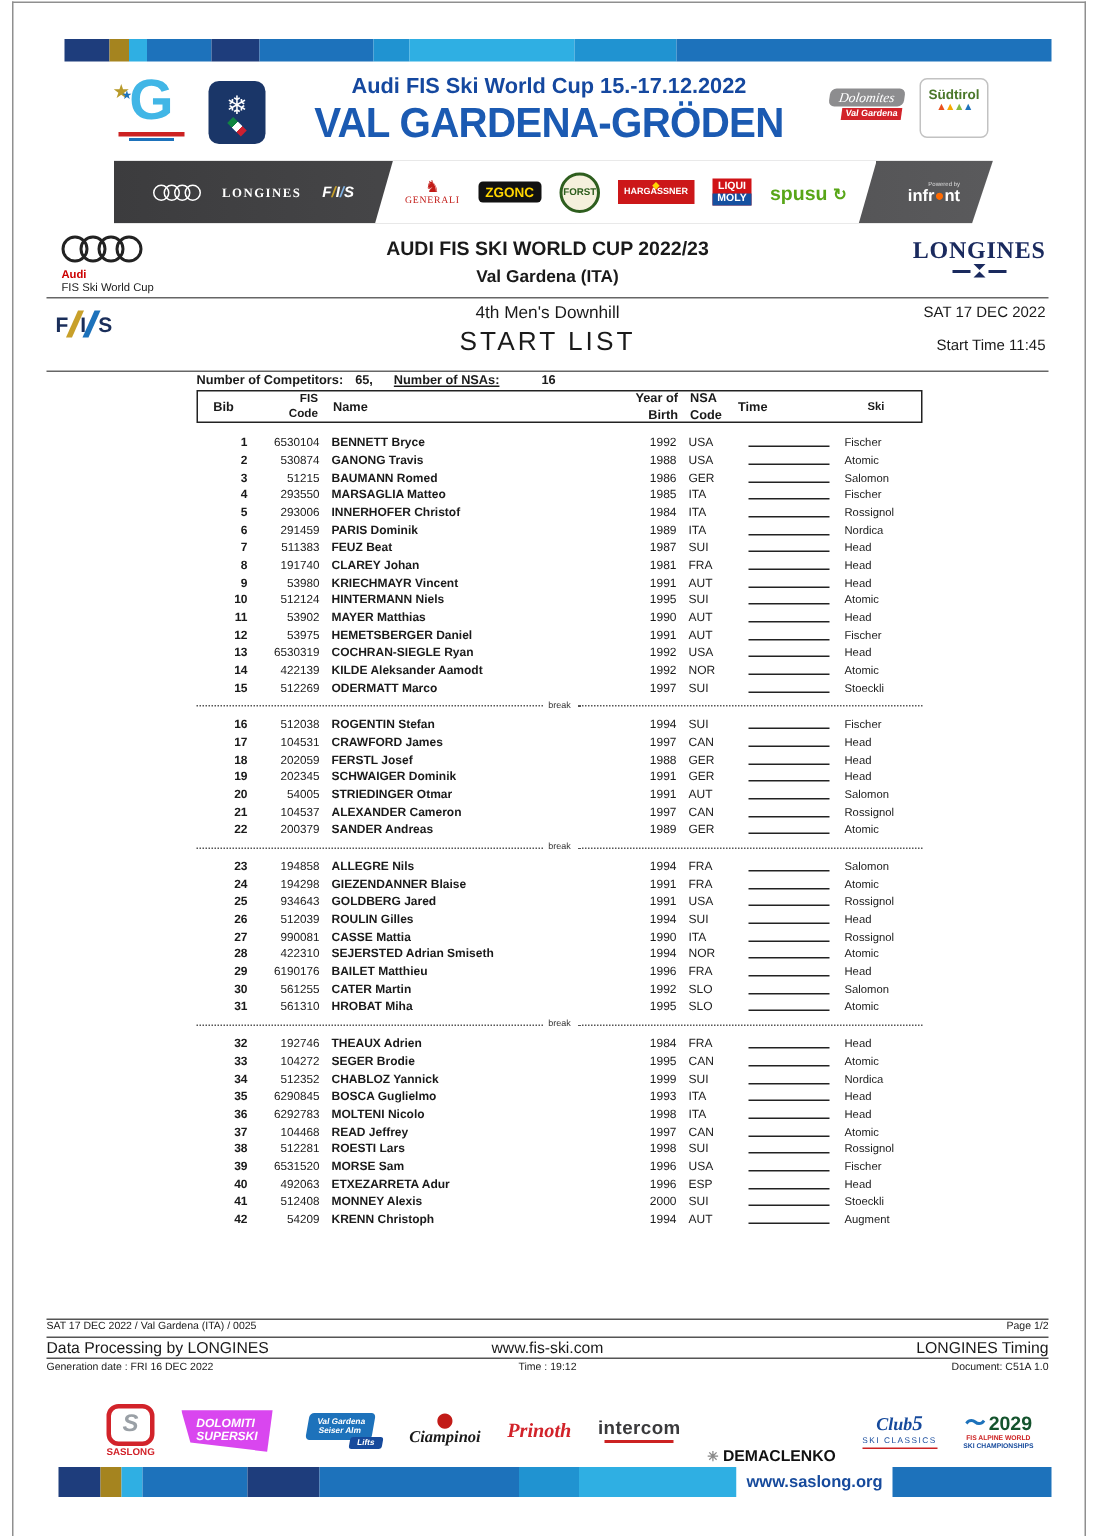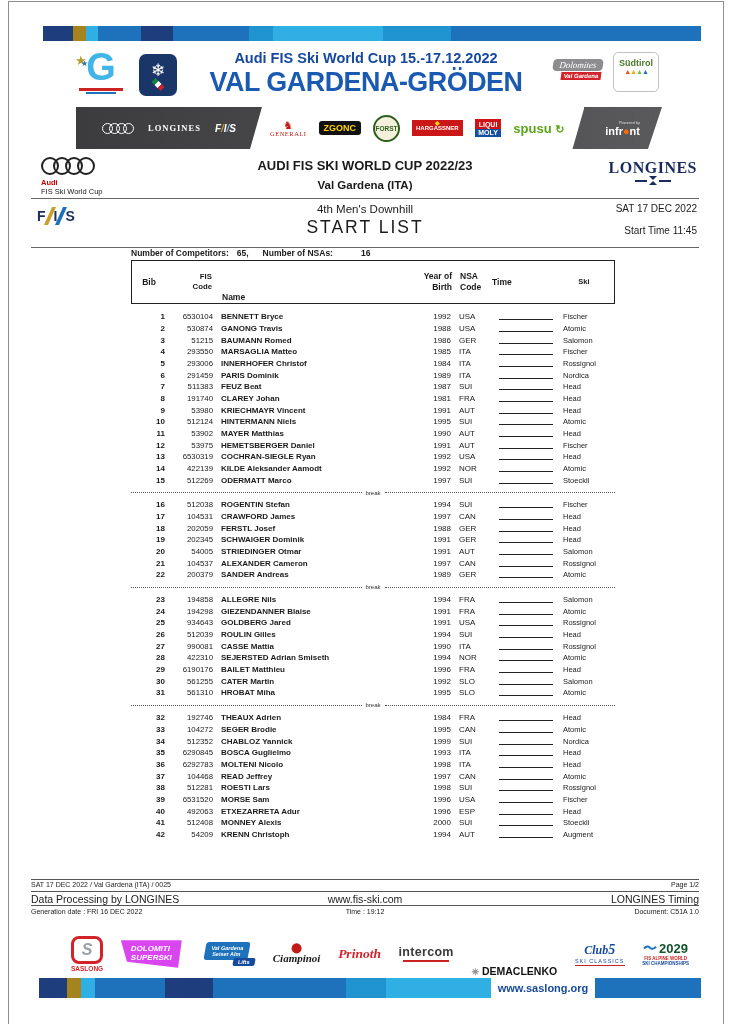--- a/index.html
+++ b/index.html
@@ -100,27 +100,27 @@
   .dh-race { left:0; right:0; top:50px; text-align:center; font-size:11.5px; }
   .dh-doctitle { left:0; right:0; top:64px; text-align:center; font-size:17.5px; letter-spacing:2px; }
   .dh-date { right:2px; top:50px; font-size:10px; }
   .dh-stime { right:2px; top:72px; font-size:10px; }
 
   
   .table { left:122px; top:246px; width:484px; }
   .comp-line { font-size:8.5px; font-weight:bold; }
   .comp-line b { display:inline-block; }
   .comp-line .v1 { margin-left:8px; }
-  .comp-line .l2 { margin-left:14px; }
+  .comp-line .l2 { margin-left:14px;text-decoration:underline; }
   .comp-line .v2 { margin-left:28px; }
-  .header-box { margin-top:2px; height:44px; border:1px solid #222; display:flex; font-size:8.5px; font-weight:bold; }
+  .header-box { margin-top:2px; height:22px; border:1px solid #222; display:flex; font-size:8.5px; font-weight:bold; }
   .header-box .c { display:flex; flex-direction:column; justify-content:center; line-height:1.25; }
   .header-box .bib  { align-items:center; }
   .header-box .code { align-items:flex-end; padding-right:2px; }
-  .header-box .name { align-items:flex-start; padding-left:8px;justify-content:flex-end; }
+  .header-box .name { align-items:flex-start; padding-left:8px; }
   .header-box .year { align-items:flex-end; }
   .header-box .nsa  { align-items:flex-start; padding-left:8px; }
   .header-box .time { align-items:flex-start; }
   .header-box .ski  { align-items:center; padding-right:10px; }
   #rows { margin-top:7px; }
   .row { display:flex; align-items:center; height:11.68px; font-size:8px; }
   .c { white-space:nowrap; }
   .bib  { width:34px; text-align:right; font-weight:bold; }
   .code { width:48px; text-align:right; font-size:7.8px; }
   .name { width:208px; padding-left:8px; font-weight:bold; }

